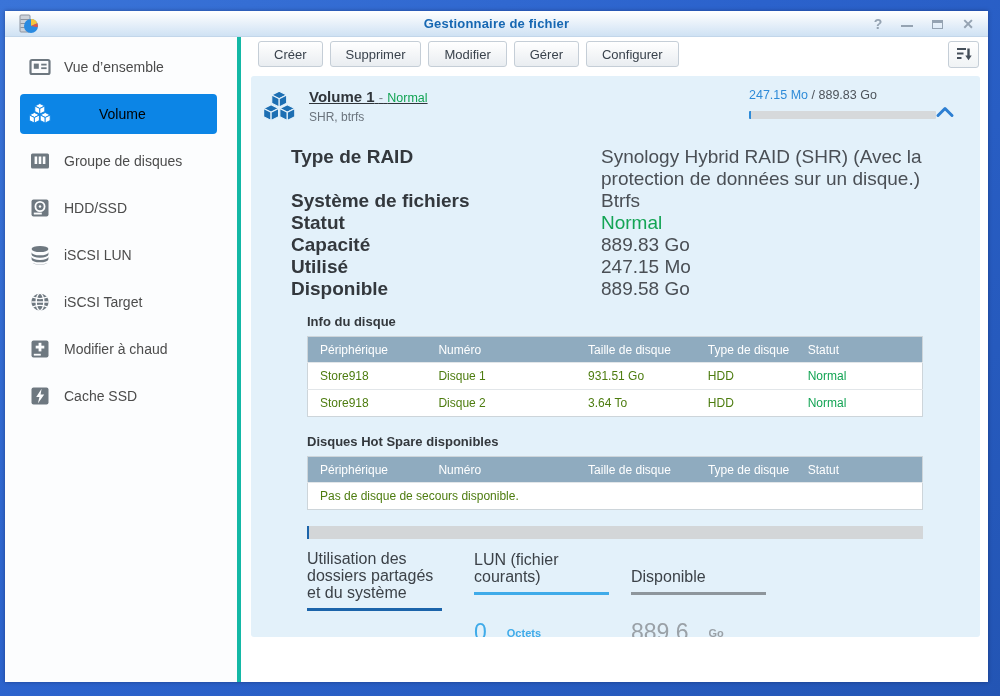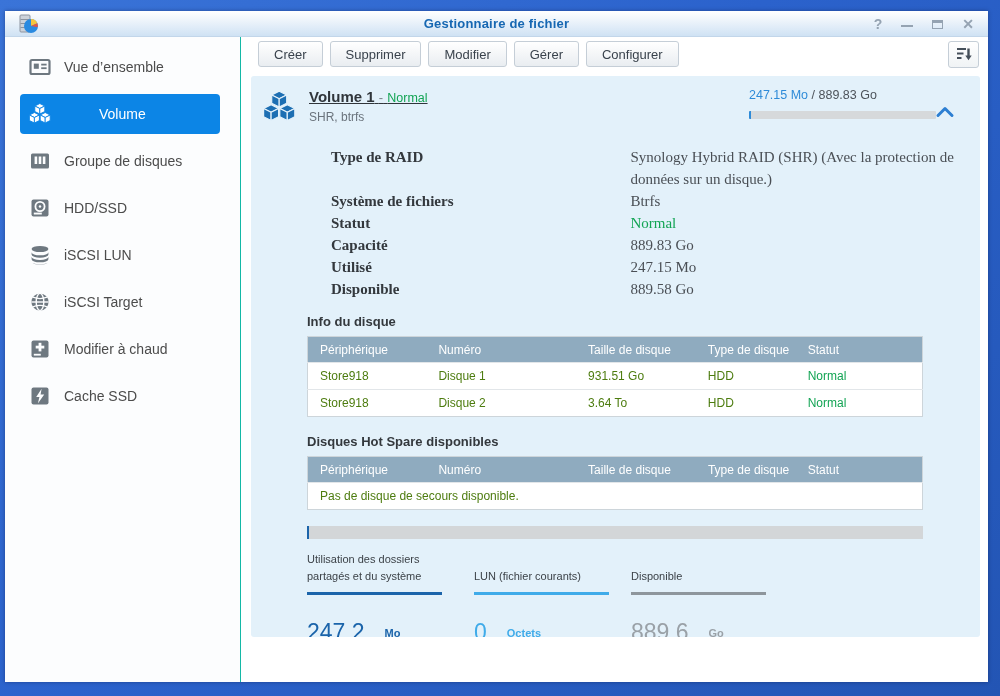--- a/index.html
+++ b/index.html
@@ -31,30 +31,30 @@
     display:flex; align-items:center; gap:19px; color:#95a3b2;
   }
   .win-btn { cursor:default; display:flex; align-items:center; justify-content:center;
     font-size:14px; font-weight:bold; line-height:1; color:#95a3b2; }
   .glyph-min { width:12px; border-top:2px solid #95a3b2; height:0; margin-top:4px; }
   .glyph-max { width:11px; height:9px; border:1.5px solid #95a3b2; border-top:3px solid #95a3b2; }
   
   .main { flex:1; display:flex; min-height:0; }
   .sidebar {
     width:236px; flex:0 0 236px; background:#fcfdfe;
-    border-right:1px solid #14b8a6; padding-top:10px;
+    border-right:4px solid #14b8a6; padding-top:10px;
   }
   .side-item {
     height:40px; margin:0 20px 7px 15px; border-radius:4px;
     display:flex; align-items:center; gap:13px; padding-left:9px;
     font-size:14px; color:#4c4c4c; cursor:pointer;
   }
   .side-item .icon { width:22px; height:22px; flex:0 0 22px; color:#6e7880;
     display:flex; align-items:center; justify-content:center; }
-  .side-item.selected { background:#0c85e6; color:#ffffff;gap:48px; }
+  .side-item.selected { background:#0c85e6; color:#000000;gap:48px; }
   .side-item.selected .icon { color:#ffffff; }
   .cube-sep { stroke:#fcfdfe; }
   .selected .cube-sep { stroke:#0c85e6; }
   
   .content { flex:1; background:#ffffff; display:flex; flex-direction:column; min-width:0; }
   .toolbar { height:34px; flex:0 0 34px; display:flex; align-items:center;
     gap:7px; padding:0 9px 0 17px; }
   .tb-btn {
     height:26px; padding:0 15px; font-size:13px; color:#39424c;
     background:linear-gradient(#ffffff,#f3f5f7 55%,#e9edf1);
@@ -80,21 +80,21 @@
   .vol-sub { font-size:12px; color:#6a737c; margin-top:5px; }
   .usage { position:absolute; left:498px; top:0; width:190px; }
   .usage-text { font-size:12.5px; }
   .usage-used { color:#2e8bd8; }
   .usage-total { color:#4d535a; }
   .usage-bar { margin-top:9px; width:187px; height:8px; background:#d6d9db; border-radius:1px; overflow:hidden; }
   .usage-fill { height:100%; width:2px; background:#2e8bd8; }
   .collapse-chevron { position:absolute; right:24px; top:16px; width:22px; height:16px; cursor:pointer; }
   
   .details { margin-top:10px; }
-  .d-row { display:flex; padding-left:80px; font-size:15px; line-height:22px;font-family:Liberation Serif, serif; }
+  .d-row { display:flex; padding-left:40px; font-size:19px; line-height:22px; }
   .d-label { width:310px; font-weight:bold; color:#33383d; }
   .d-value { width:362px; color:#4a4f55; }
   .d-value.green { color:#13a454; }
   .section-title { font-size:13px; font-weight:bold; color:#33383d; margin:14px 0 7px 56px; }
   .section-title.hot { margin-top:17px; }
   
   table.disk { margin-left:56px; width:616px; border-collapse:collapse;
     background:#ffffff; border:1px solid #cdd5da; }
   table.disk th {
     background:#8fabbf; color:#ffffff; font-size:12px; font-weight:normal;
@@ -106,21 +106,21 @@
   }
   table.disk td.green { color:#13a454; }
   
   .stack-bar { margin:16px 0 0 56px; width:616px; height:13px; background:#d3d6d8; display:flex; }
   .stack-used { width:2px; background:#1b64aa; }
   .legend { display:flex; margin-top:11px; padding-left:56px; }
   .lg-col { width:135px; }
   .lg-col.c1 { margin-right:32px; }
   .lg-col.c2 { margin-right:22px; }
   .lg-label { min-height:42px; display:flex; align-items:flex-end;
-    font-size:11px; color:#3c4248; padding-bottom:7px; line-height:17px; }
+    font-size:16px; color:#3c4248; padding-bottom:7px; line-height:17px; }
   .lg-bar { height:3px; width:135px; }
   .lg-bar.used { background:#1b64aa; }
   .lg-bar.lun { background:#3fabe9; }
   .lg-bar.avail { background:#8e969c; }
   .lg-value { margin-top:24px; font-size:23px; display:flex; align-items:center; gap:20px; }
   .lg-unit { font-size:11px; font-weight:bold; }
   .lg-value.used { color:#1b64aa; }
   .lg-value.lun { color:#3fabe9; }
   .lg-value.avail { color:#9aa1a7; }
 </style>

